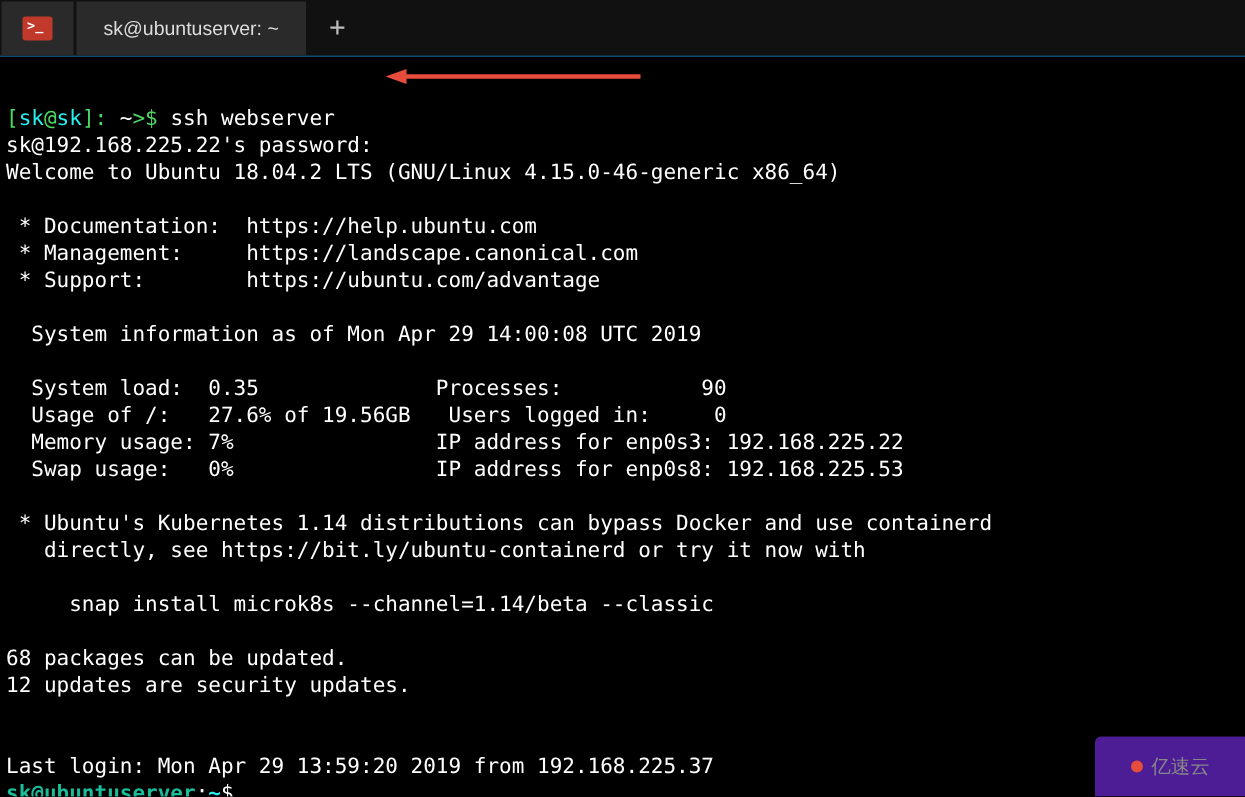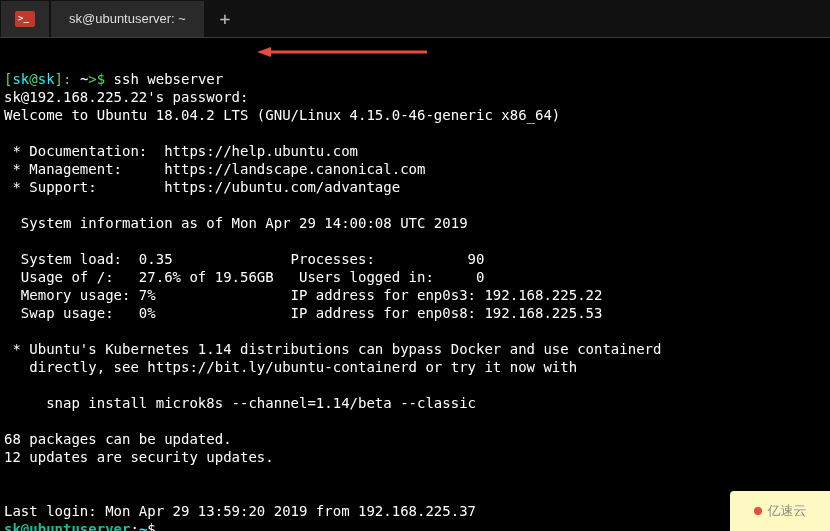--- a/index.html
+++ b/index.html
@@ -86,21 +86,21 @@
       height: 10px;
       pointer-events: none;
     }
     .arrow svg { overflow: visible; }
     .watermark {
       position: absolute;
       right: 0;
       bottom: 0;
       width: 100px;
       height: 40px;
-      background: #fef9c3;
+      background: #4c1d95;
       display: flex;
       align-items: center;
       justify-content: center;
       font-family: Liberation Sans, sans-serif;
       font-size: 13px;
       color: #888;
       border-top-left-radius: 4px;
     }
     .watermark .logo-dot {
       width: 8px; height: 8px; border-radius: 50%;

